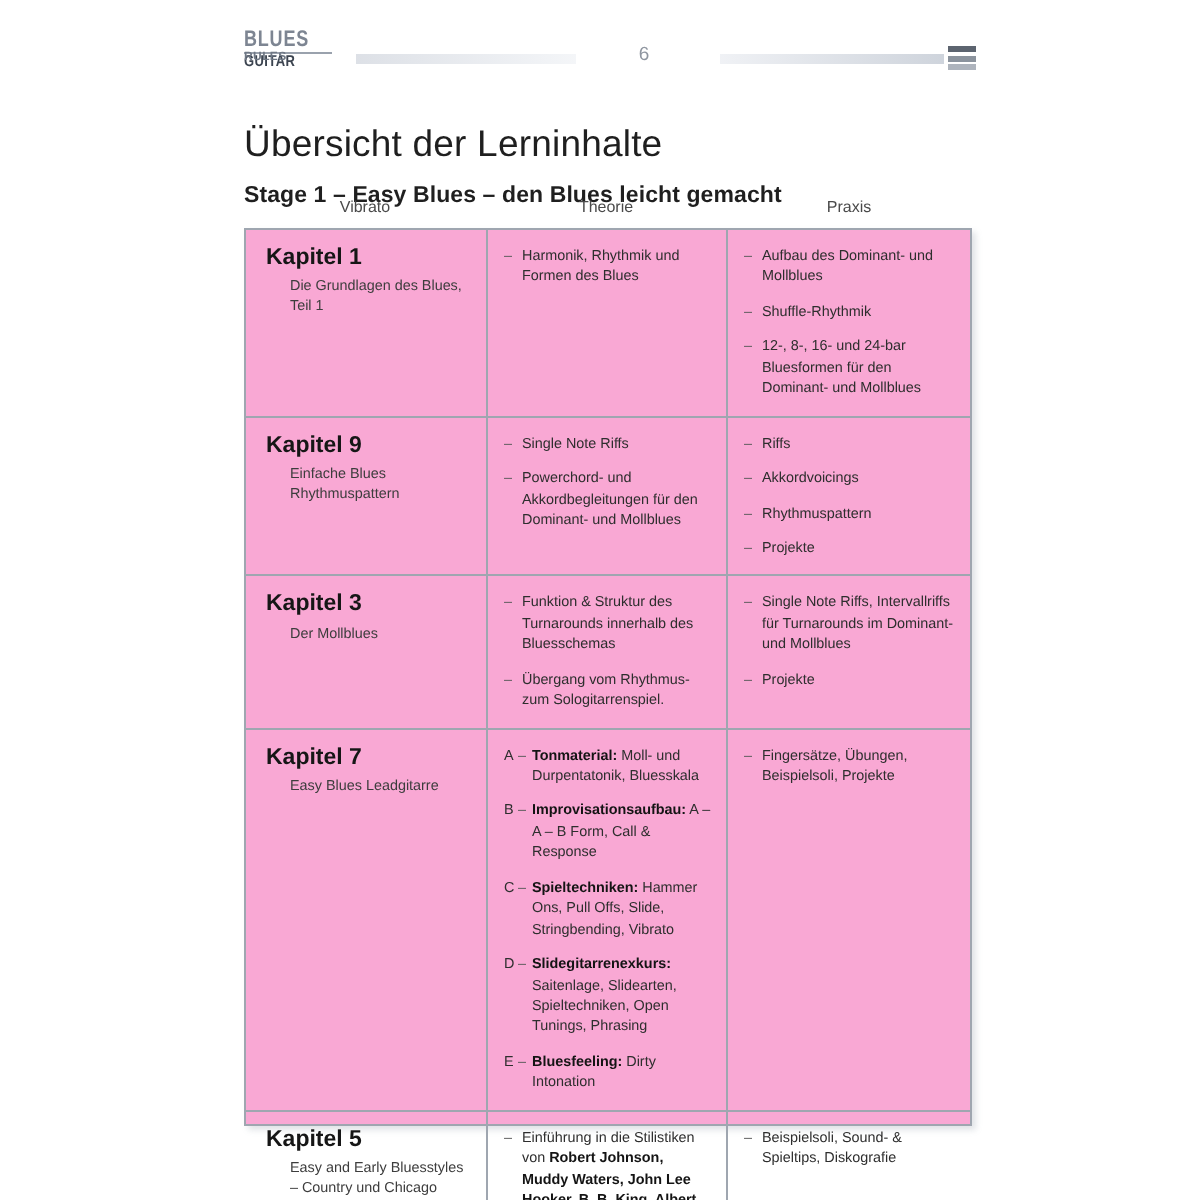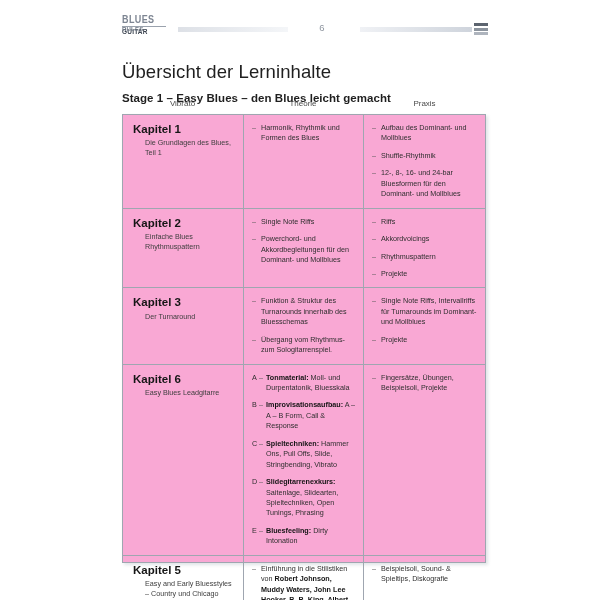--- a/index.html
+++ b/index.html
@@ -296,59 +296,59 @@
         <div class="cell cell-praxis">
           <ul class="items">
             <li><span class="dash">–</span><span>Aufbau des Dominant- und Mollblues</span></li>
             <li><span class="dash">–</span><span>Shuffle-Rhythmik</span></li>
             <li><span class="dash">–</span><span>12-, 8-, 16- und 24-bar Bluesformen für den Dominant- und Mollblues</span></li>
           </ul>
         </div>
       </div>
       <div class="row r2">
         <div class="cell cell-kapitel">
-          <div class="kap-title">Kapitel 2</div>
+          <div class="kap-title">Kapitel 9</div>
           <div class="kap-sub">Einfache Blues Rhythmuspattern</div>
         </div>
         <div class="cell cell-theorie">
           <ul class="items">
             <li><span class="dash">–</span><span>Single Note Riffs</span></li>
             <li><span class="dash">–</span><span>Powerchord- und Akkordbegleitungen für den Dominant- und Mollblues</span></li>
           </ul>
         </div>
         <div class="cell cell-praxis">
           <ul class="items">
             <li><span class="dash">–</span><span>Riffs</span></li>
             <li><span class="dash">–</span><span>Akkordvoicings</span></li>
             <li><span class="dash">–</span><span>Rhythmuspattern</span></li>
             <li><span class="dash">–</span><span>Projekte</span></li>
           </ul>
         </div>
       </div>
       <div class="row r3">
         <div class="cell cell-kapitel">
           <div class="kap-title">Kapitel 3</div>
-          <div class="kap-sub">Der Turnaround</div>
+          <div class="kap-sub">Der Mollblues</div>
         </div>
         <div class="cell cell-theorie">
           <ul class="items">
             <li><span class="dash">–</span><span>Funktion &amp; Struktur des Turnarounds innerhalb des Bluesschemas</span></li>
             <li><span class="dash">–</span><span>Übergang vom Rhythmus- zum Sologitarrenspiel.</span></li>
           </ul>
         </div>
         <div class="cell cell-praxis">
           <ul class="items">
             <li><span class="dash">–</span><span>Single Note Riffs, Intervallriffs für Turnarounds im Dominant- und Mollblues</span></li>
             <li><span class="dash">–</span><span>Projekte</span></li>
           </ul>
         </div>
       </div>
       <div class="row r4">
         <div class="cell cell-kapitel">
-          <div class="kap-title">Kapitel 6</div>
+          <div class="kap-title">Kapitel 7</div>
           <div class="kap-sub">Easy Blues Leadgitarre</div>
         </div>
         <div class="cell cell-theorie">
           <ul class="items">
             <li class="lettered"><span class="lbl">A</span><span class="dash">–</span><span><b>Tonmaterial:</b> Moll- und Durpentatonik, Bluesskala</span></li>
             <li class="lettered"><span class="lbl">B</span><span class="dash">–</span><span><b>Improvisationsaufbau:</b> A – A – B Form, Call &amp; Response</span></li>
             <li class="lettered"><span class="lbl">C</span><span class="dash">–</span><span><b>Spieltechniken:</b>  Hammer Ons, Pull Offs, Slide, Stringbending, Vibrato</span></li>
             <li class="lettered"><span class="lbl">D</span><span class="dash">–</span><span><b>Slidegitarrenexkurs:</b> Saitenlage, Slidearten, Spieltechniken, Open Tunings, Phrasing</span></li>
             <li class="lettered"><span class="lbl">E</span><span class="dash">–</span><span><b>Bluesfeeling:</b> Dirty Intonation</span></li>
           </ul>

